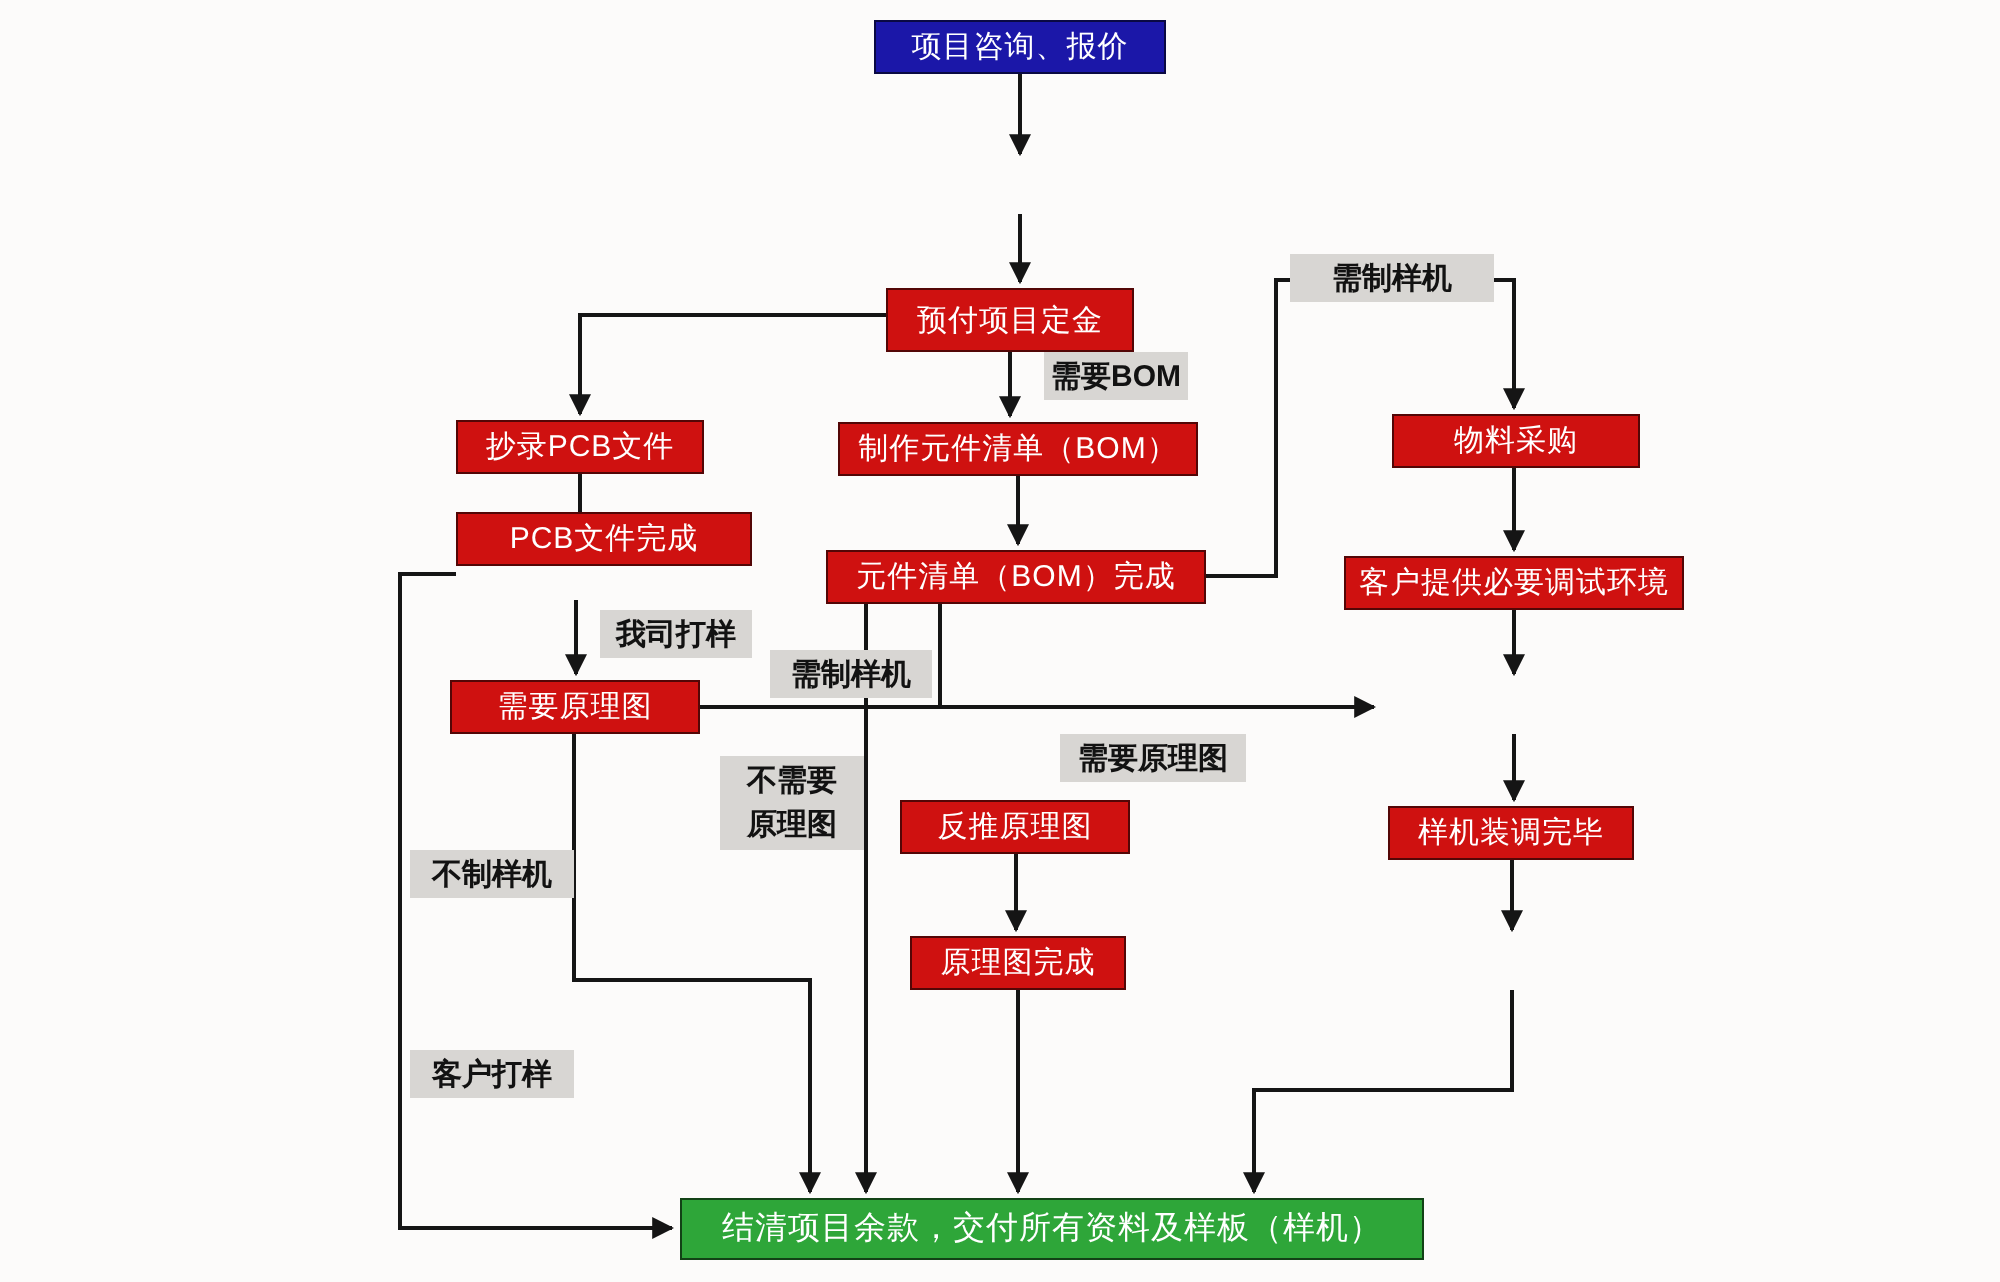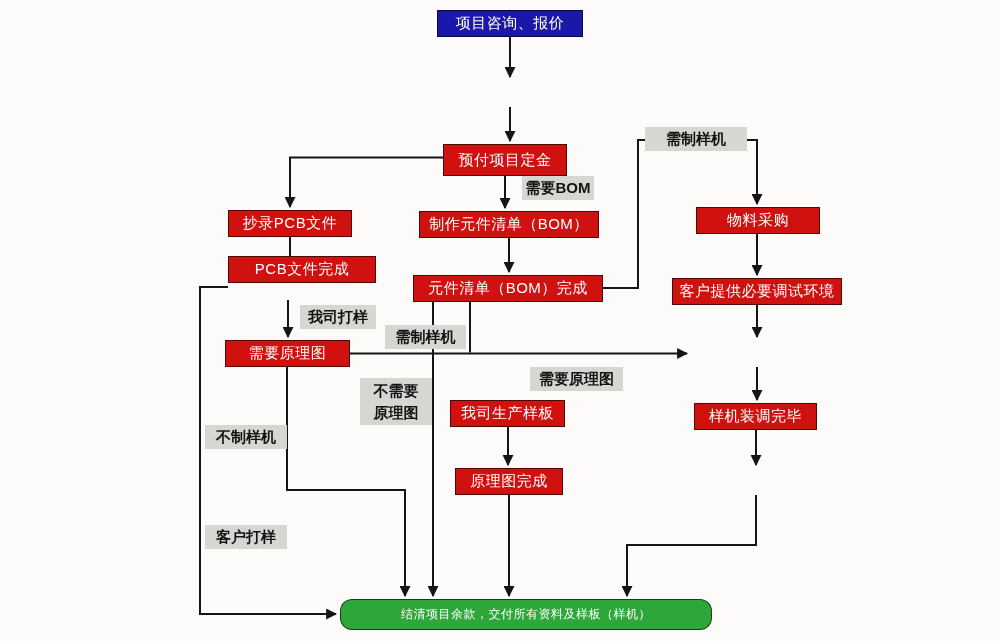--- a/index.html
+++ b/index.html
@@ -14,21 +14,21 @@
   }
   .stage svg{position:absolute;left:0;top:0;z-index:1;}
   .node{
     position:absolute; z-index:2; box-sizing:border-box;
     display:flex; align-items:center; justify-content:center;
     color:#fff; font-weight:normal; font-size:15px; letter-spacing:.5px;
     text-align:right; border:1px solid rgba(0,0,0,.6); white-space:nowrap;
   }
   .start{background:var(--c-start);}
   .process{background:var(--c-process);}
-  .end{background:var(--c-end); font-size:12px;border-radius:12px;}
+  .end{background:var(--c-end); font-size:16px;}
   .tag{
     position:absolute; z-index:3; box-sizing:border-box;
     display:flex; align-items:center; justify-content:center;
     background:var(--c-tag); color:#121212; font-weight:bold; font-size:15px;
     text-align:center; white-space:nowrap;
   }
   .multiline{white-space:pre-line; line-height:1.45;}
   path.edge{fill:none; stroke:var(--c-line); stroke-width:2;}
 </style>
 </head>
@@ -66,21 +66,21 @@
 
   <div class="node start" style="left:437px;top:10px;width:146px;height:27px">项目咨询、报价</div>
   <div class="node process" style="left:443px;top:144px;width:124px;height:32px">预付项目定金</div>
   <div class="node process" style="left:228px;top:210px;width:124px;height:27px">抄录PCB文件</div>
   <div class="node process" style="left:419px;top:211px;width:180px;height:27px">制作元件清单（BOM）</div>
   <div class="node process" style="left:696px;top:207px;width:124px;height:27px">物料采购</div>
   <div class="node process" style="left:228px;top:256px;width:148px;height:27px">PCB文件完成</div>
   <div class="node process" style="left:413px;top:275px;width:190px;height:27px">元件清单（BOM）完成</div>
   <div class="node process" style="left:672px;top:278px;width:170px;height:27px">客户提供必要调试环境</div>
   <div class="node process" style="left:225px;top:340px;width:125px;height:27px">需要原理图</div>
-  <div class="node process" style="left:450px;top:400px;width:115px;height:27px">我司生产样板</div>
+  <div class="node process" style="left:450px;top:400px;width:115px;height:27px">反推原理图</div>
   <div class="node process" style="left:694px;top:403px;width:123px;height:27px">样机装调完毕</div>
   <div class="node process" style="left:455px;top:468px;width:108px;height:27px">原理图完成</div>
   <div class="node end" style="left:340px;top:599px;width:372px;height:31px">结清项目余款，交付所有资料及样板（样机）</div>
 
   <div class="tag" style="left:645px;top:127px;width:102px;height:24px">需制样机</div>
   <div class="tag" style="left:522px;top:176px;width:72px;height:24px">需要BOM</div>
   <div class="tag" style="left:300px;top:305px;width:76px;height:24px">我司打样</div>
   <div class="tag" style="left:385px;top:325px;width:81px;height:24px">需制样机</div>
   <div class="tag" style="left:530px;top:367px;width:93px;height:24px">需要原理图</div>
   <div class="tag multiline" style="left:360px;top:378px;width:72px;height:47px">不需要

